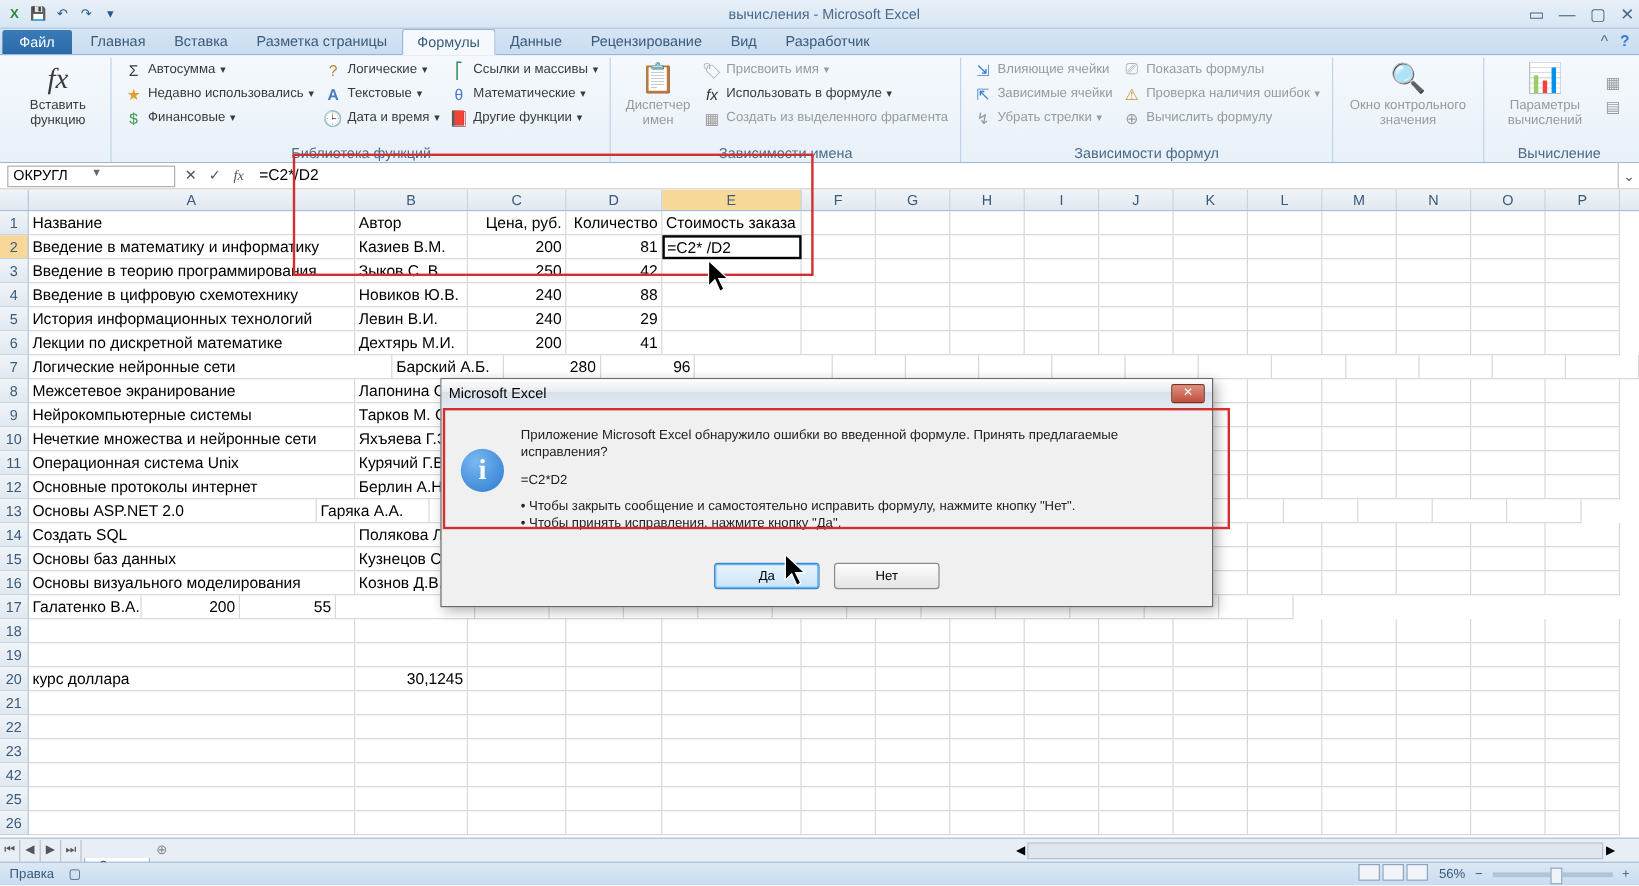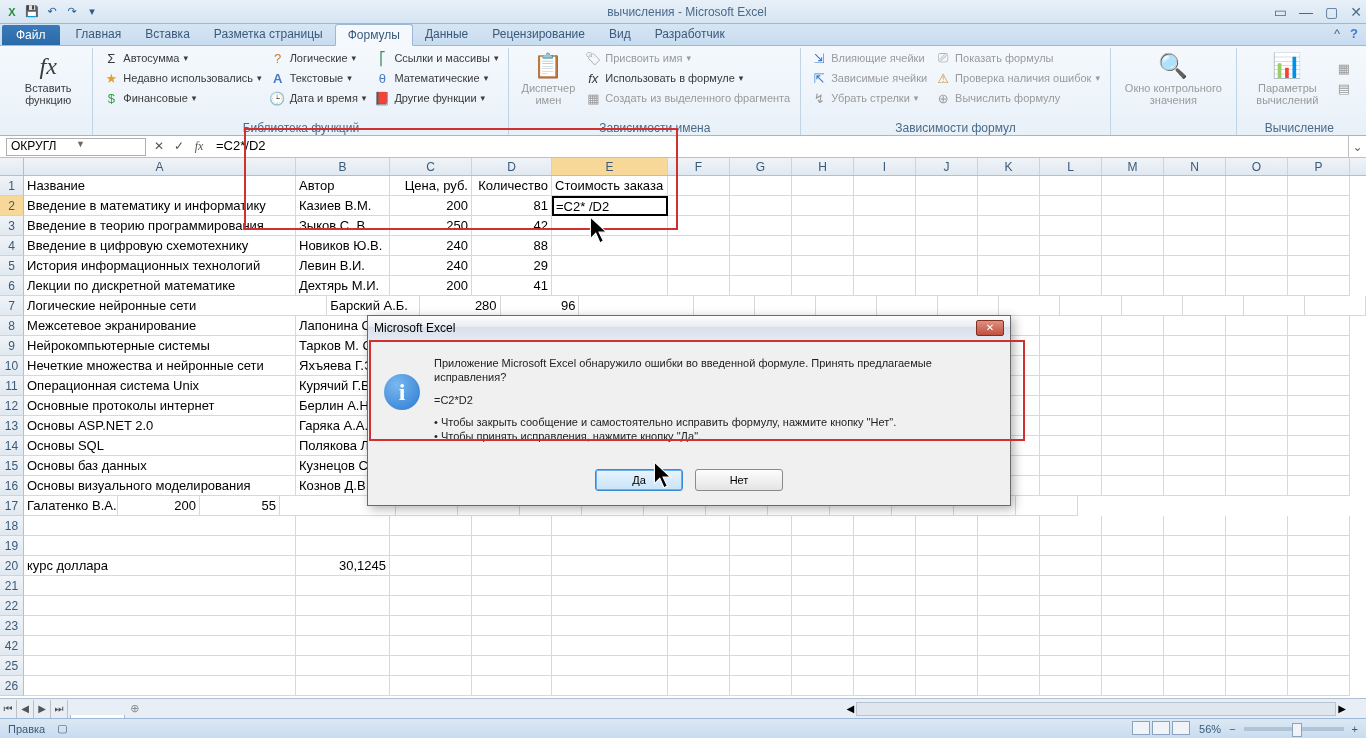--- a/index.html
+++ b/index.html
@@ -542,39 +542,39 @@
         <div class="cell" style="width: 62px;"></div>
         <div class="cell" style="width: 62px;"></div>
         <div class="cell" style="width: 62px;"></div>
         <div class="cell" style="width: 62px;"></div>
         <div class="cell" style="width: 62px;"></div>
         <div class="cell" style="width: 62px;"></div>
         <div class="cell" style="width: 62px;"></div>
         <div class="cell" style="width: 62px;"></div>
       </div>
       <div class="cell-row">
-        <div class="cell" style="width: 272px;">Основы ASP.NET 2.0</div>
+        <div class="cell" style="width: 240px;">Основы ASP.NET 2.0</div>
         <div class="cell" style="width: 94px;">Гаряка А.А.</div>
         <div class="cell num" style="width: 82px;">250</div>
         <div class="cell num" style="width: 80px;">58</div>
         <div class="cell" style="width: 116px;"></div>
         <div class="cell" style="width: 62px;"></div>
         <div class="cell" style="width: 62px;"></div>
         <div class="cell" style="width: 62px;"></div>
         <div class="cell" style="width: 62px;"></div>
         <div class="cell" style="width: 62px;"></div>
         <div class="cell" style="width: 62px;"></div>
         <div class="cell" style="width: 62px;"></div>
         <div class="cell" style="width: 62px;"></div>
         <div class="cell" style="width: 62px;"></div>
         <div class="cell" style="width: 62px;"></div>
         <div class="cell" style="width: 62px;"></div>
       </div>
       <div class="cell-row">
-        <div class="cell" style="width: 272px;">Основы SQL</div>
+        <div class="cell" style="width: 272px;">Создать SQL</div>
         <div class="cell" style="width: 94px;">Полякова Л.Н.</div>
         <div class="cell num" style="width: 82px;">250</div>
         <div class="cell num" style="width: 80px;">51</div>
         <div class="cell" style="width: 116px;"></div>
         <div class="cell" style="width: 62px;"></div>
         <div class="cell" style="width: 62px;"></div>
         <div class="cell" style="width: 62px;"></div>
         <div class="cell" style="width: 62px;"></div>
         <div class="cell" style="width: 62px;"></div>
         <div class="cell" style="width: 62px;"></div>

